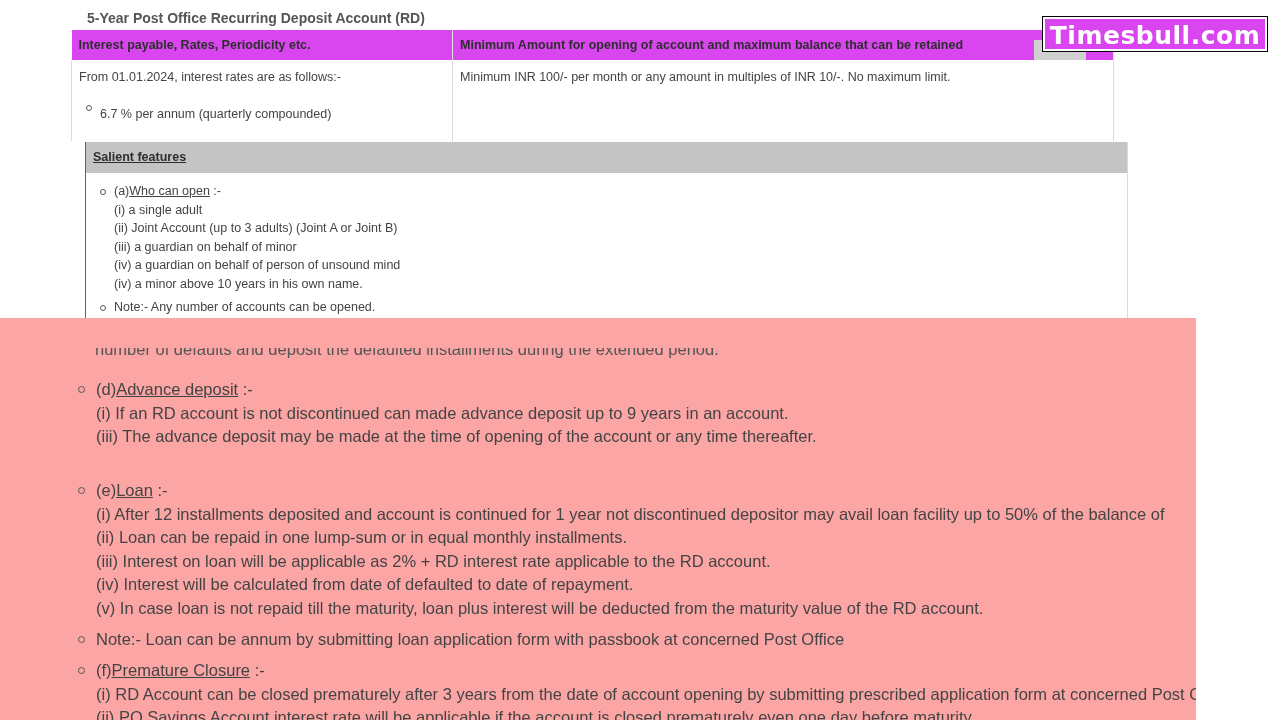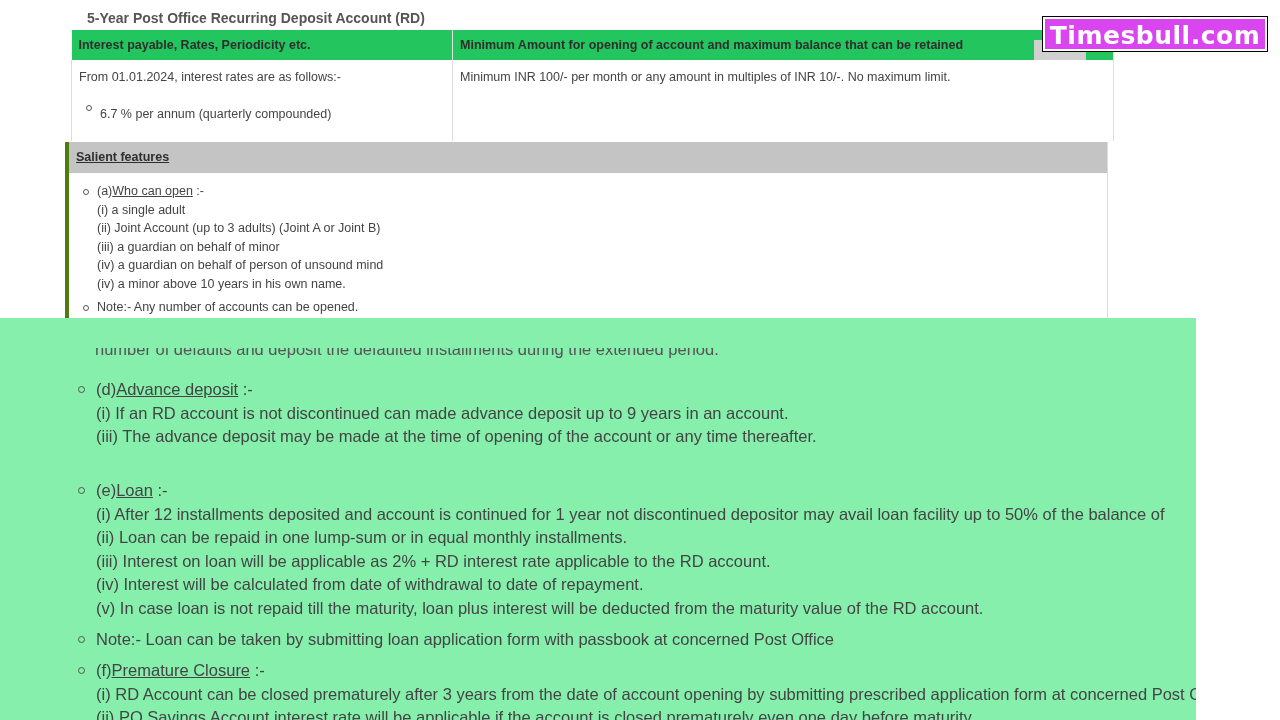--- a/index.html
+++ b/index.html
@@ -12,36 +12,36 @@
     .top-panel { position: absolute; left: 0; top: 0; width: 1280px; height: 318px; overflow: hidden; background: #fff; }
     .page-title {
       position: absolute; left: 71px; top: 10px;
       font-size: 14px; font-weight: bold; color: #555555; margin-left: 16px;
     }
     .rates-table {
       position: absolute; left: 71px; top: 30px; width: 1043px;
       border-collapse: collapse; font-size: 12.5px; color: #444;
     }
     .rates-table th {
-      background: #22c55e; text-align: left; font-weight: bold; color: #2e2e2e;
+      background: #d946ef; text-align: left; font-weight: bold; color: #2e2e2e;
       height: 30px; padding: 0 7px; border-right: 1px solid #e2e2e2;
     }
     .rates-table td {
       vertical-align: top; padding: 10px 7px 0 7px; height: 71px;
       border-left: 1px solid #dcdcdc; border-right: 1px solid #dcdcdc;
     }
     .rates-table .col1 { width: 366px; }
     .bullet-sm { display: flex; align-items: flex-start; margin-top: 23px; padding-left: 7px; }
     .circle-sm {
       display: inline-block; width: 4px; height: 4px; border: 1px solid #555; border-radius: 50%;
       margin-right: 8px; position: relative; top: -2px;
     }
     .salient {
-      position: absolute; left: 65px; top: 142px; width: 1043px; height: 176px;
-      border-left: 4px solid #4d7c0f; border-right: 1px solid #dcdcdc; box-sizing: border-box;
+      position: absolute; left: 85px; top: 142px; width: 1043px; height: 176px;
+      border-left: 1px solid #4d7c0f; border-right: 1px solid #dcdcdc; box-sizing: border-box;
     }
     .salient-head {
       background: #c4c4c4; height: 31px; line-height: 31px; padding-left: 7px;
       font-size: 12.5px; font-weight: bold; color: #2e2e2e;
     }
     .salient-head span { text-decoration: underline; }
     .salient-body { font-size: 12.5px; color: #444; padding: 9px 0 0 14px; line-height: 18.5px; }
     .s-item { display: flex; }
     .s-item .circle-sm { top: 7px; position: relative; flex: none; align-self: flex-start; margin-top: 0; }
     .s-lines { padding-left: 0; }
@@ -53,21 +53,21 @@
       background: #d946ef; border: 2px solid #fff; outline: 1px solid #000;
       color: #fff; font-family: "DejaVu Sans", sans-serif; font-weight: bold;
       font-size: 25px; line-height: 34px; text-align: center; letter-spacing: 0.5px;
       box-sizing: border-box;
     }
     .logo-shadow { position: absolute; left: 1034px; top: 40px; width: 52px; height: 20px; background: #d0d0d0; }
 
     
     .bottom-panel {
       position: absolute; left: 0; top: 318px; width: 1196px; height: 402px; overflow: hidden;
-      font-size: 16.5px; color: #444; background: #86efac;
+      font-size: 16.5px; color: #444; background: #fca5a5;
     }
     .cut-line {
       position: absolute; left: 95px; top: 30px; white-space: nowrap; color: #555;
       height: 10px; overflow: hidden; line-height: 0px;
     }
     .cut-line span { display: inline-block; transform: translateY(-9px); line-height: 20px; }
     .section { position: absolute; left: 78px; white-space: nowrap; }
     .sec-row { display: flex; align-items: flex-start; }
     .circle-lg {
       flex: none; display: inline-block; width: 5px; height: 5px; border: 1.4px solid #555; border-radius: 50%;
@@ -152,31 +152,31 @@
   <div class="section" style="top: 161px;">
     <div class="sec-row">
       <span class="circle-lg"></span>
       <div class="sec-lines">
         <div>
           <span>(e)</span><span class="u">Loan</span><span> :-</span>
         </div>
         <div>(i) After 12 installments deposited and account is continued for 1 year not discontinued depositor may avail loan facility up to 50% of the balance of</div>
         <div>(ii) Loan can be repaid in one lump-sum or in equal monthly installments.</div>
         <div>(iii) Interest on loan will be applicable as 2% + RD interest rate applicable to the RD account.</div>
-        <div>(iv) Interest will be calculated from date of withdrawal to date of repayment.</div>
+        <div>(iv) Interest will be calculated from date of defaulted to date of repayment.</div>
         <div>(v) In case loan is not repaid till the maturity, loan plus interest will be deducted from the maturity value of the RD account.</div>
       </div>
     </div>
   </div>
 
   <div class="section" style="top: 310px;">
     <div class="sec-row">
       <span class="circle-lg"></span>
       <div class="sec-lines">
-        <div>Note:- Loan can be taken by submitting loan application form with passbook at concerned Post Office</div>
+        <div>Note:- Loan can be annum by submitting loan application form with passbook at concerned Post Office</div>
       </div>
     </div>
   </div>
 
   <div class="section" style="top: 341px;">
     <div class="sec-row">
       <span class="circle-lg"></span>
       <div class="sec-lines">
         <div>
           <span>(f)</span><span class="u">Premature Closure</span><span> :-</span>

